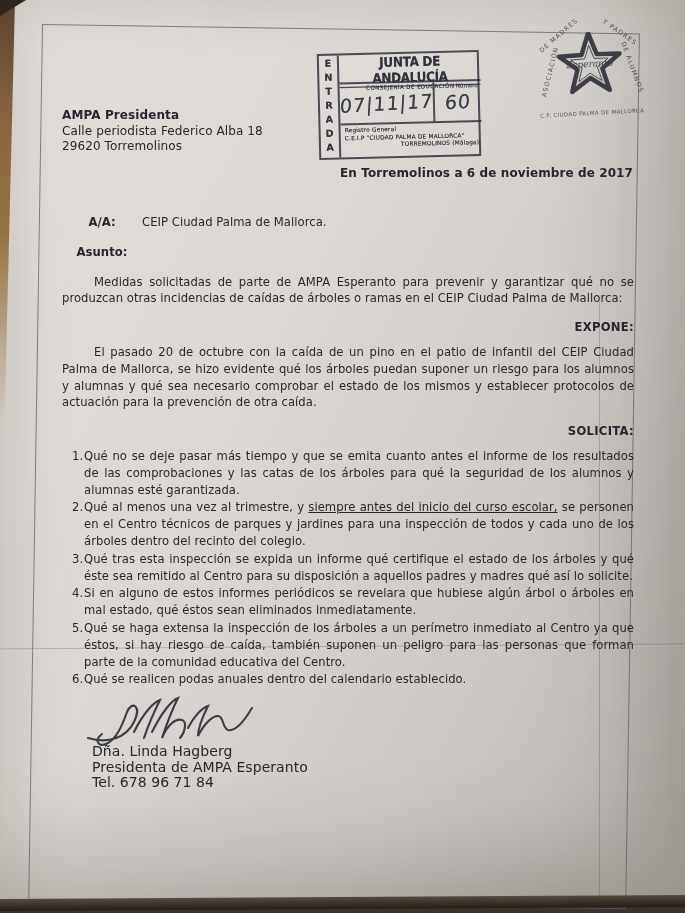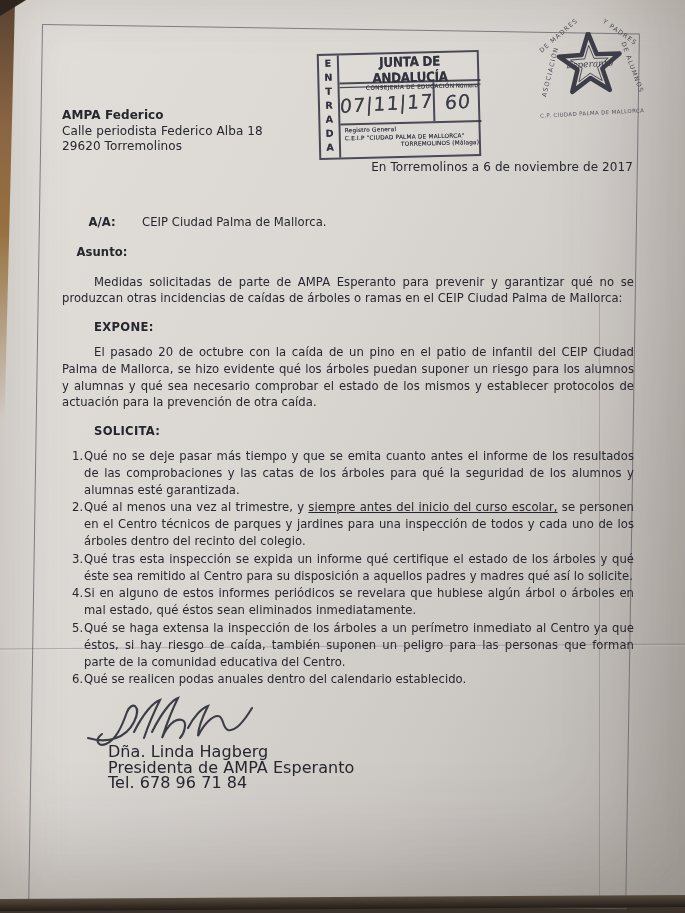--- a/index.html
+++ b/index.html
@@ -65,50 +65,50 @@
   
   .star-stamp{position:absolute;left:528px;top:16px;width:124px;height:110px;color:#41414c;transform:rotate(-3deg);}
   .star-stamp svg{position:absolute;left:27px;top:16px;}
   .arc{position:absolute;font-size:6.3px;letter-spacing:1.2px;white-space:nowrap;color:#4a4a55;}
   .arc.a1{left:-4px;top:50px;transform:rotate(-73deg);}
   .arc.a2{left:8px;top:14px;transform:rotate(-38deg);}
   .arc.a3{right:10px;top:14px;transform:rotate(38deg);}
   .arc.a4{right:-8px;top:50px;transform:rotate(73deg);}
   .arc.a5{left:0;right:0;top:94px;text-align:center;font-size:5.4px;letter-spacing:0.4px;}
 
-  .dateline{position:absolute;right:52px;top:160px;font-size:12px;font-weight:400;letter-spacing:0.1px;}
+  .dateline{position:absolute;right:52px;top:166px;font-size:12px;font-weight:700;letter-spacing:0.1px;}
 
   
   .content{position:absolute;left:62px;top:214px;width:572px;font-size:11.6px;line-height:16.8px;letter-spacing:0.05px;}
   .row{display:flex;margin-bottom:13px;}
   .row .lbl{width:80px;font-weight:700;flex:none;text-align:center;}
   .para{text-align:justify;text-indent:32px;margin:0 0 12px 0;}
-  .heading{font-weight:700;margin:4px 0 8px 32px;letter-spacing:0.3px;}
+  .heading{font-weight:700;margin:4px 0 8px 32px;letter-spacing:0.3px;text-align:right;}
   .list{margin:2px 0 6px 0;}
   .li{display:flex;margin-bottom:1px;}
   .li .num{width:22px;flex:none;padding-left:10px;box-sizing:border-box;}
   .li .txt{flex:1;text-align:justify;}
   .u{text-decoration:underline;}
   .closing{text-align:justify;margin:10px 0 0 0;}
   .salutation{margin:24px 0 0 34px;}
-  .sig-block{margin-left:46px;font-size:16px;line-height:15.5px;}
+  .sig-block{margin-left:30px;font-size:14px;line-height:15.5px;}
   .sig-svg{display:block;margin:-6px 0 -4px 20px;}
 </style>
 </head>
 <body>
 
 <div class="paper">
   <div class="wood-edge"></div>
   <div class="dark-corner"></div>
   <div class="frame"></div>
   <div class="crease-h"></div>
   <div class="crease-v"></div>
 
   <div class="sender">
-    <div class="b">AMPA Federico</div>
+    <div class="b">AMPA Presidenta</div>
     <div>Calle periodista Federico Alba 18</div>
     <div>29620 Torremolinos</div>
   </div>
 
   <div class="stamp">
     <div class="side">ENTRADA</div>
     <div class="main">
       <div class="hdr">
         <span class="org">JUNTA DE ANDALUCÍA</span>
         <div class="dept">CONSEJERÍA DE EDUCACIÓN</div>

